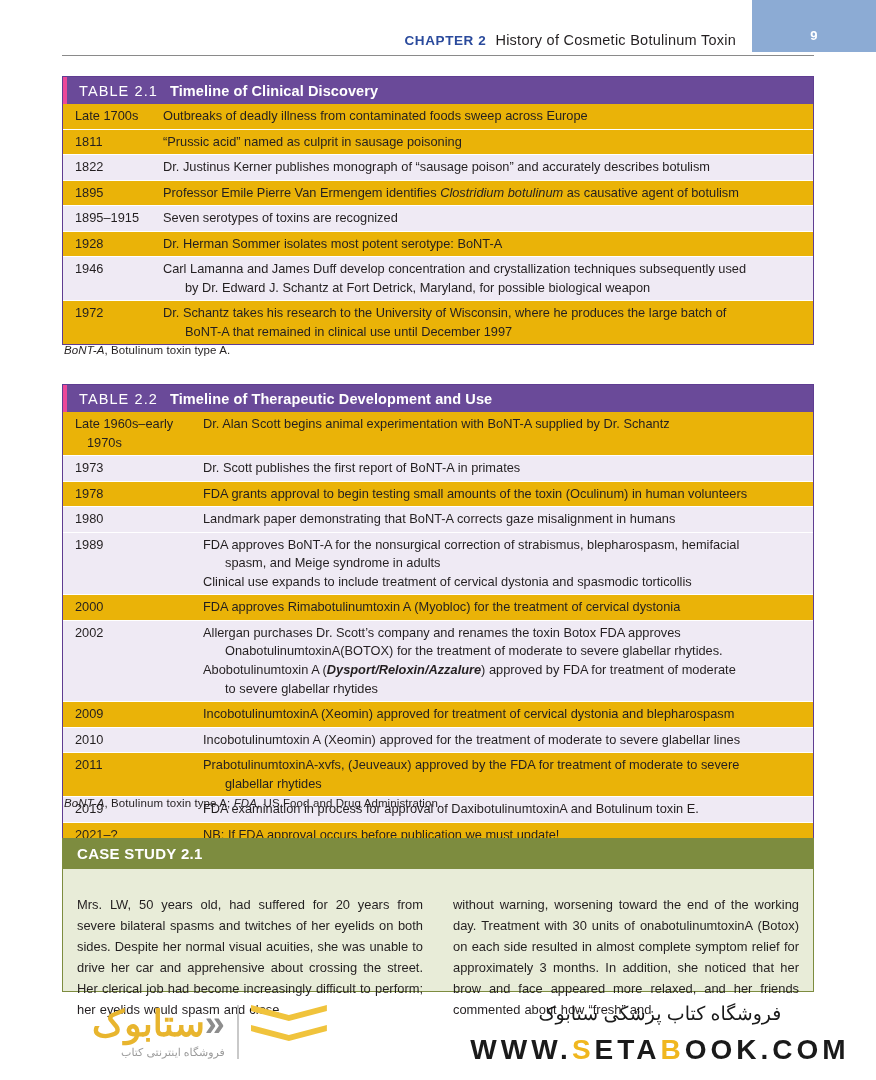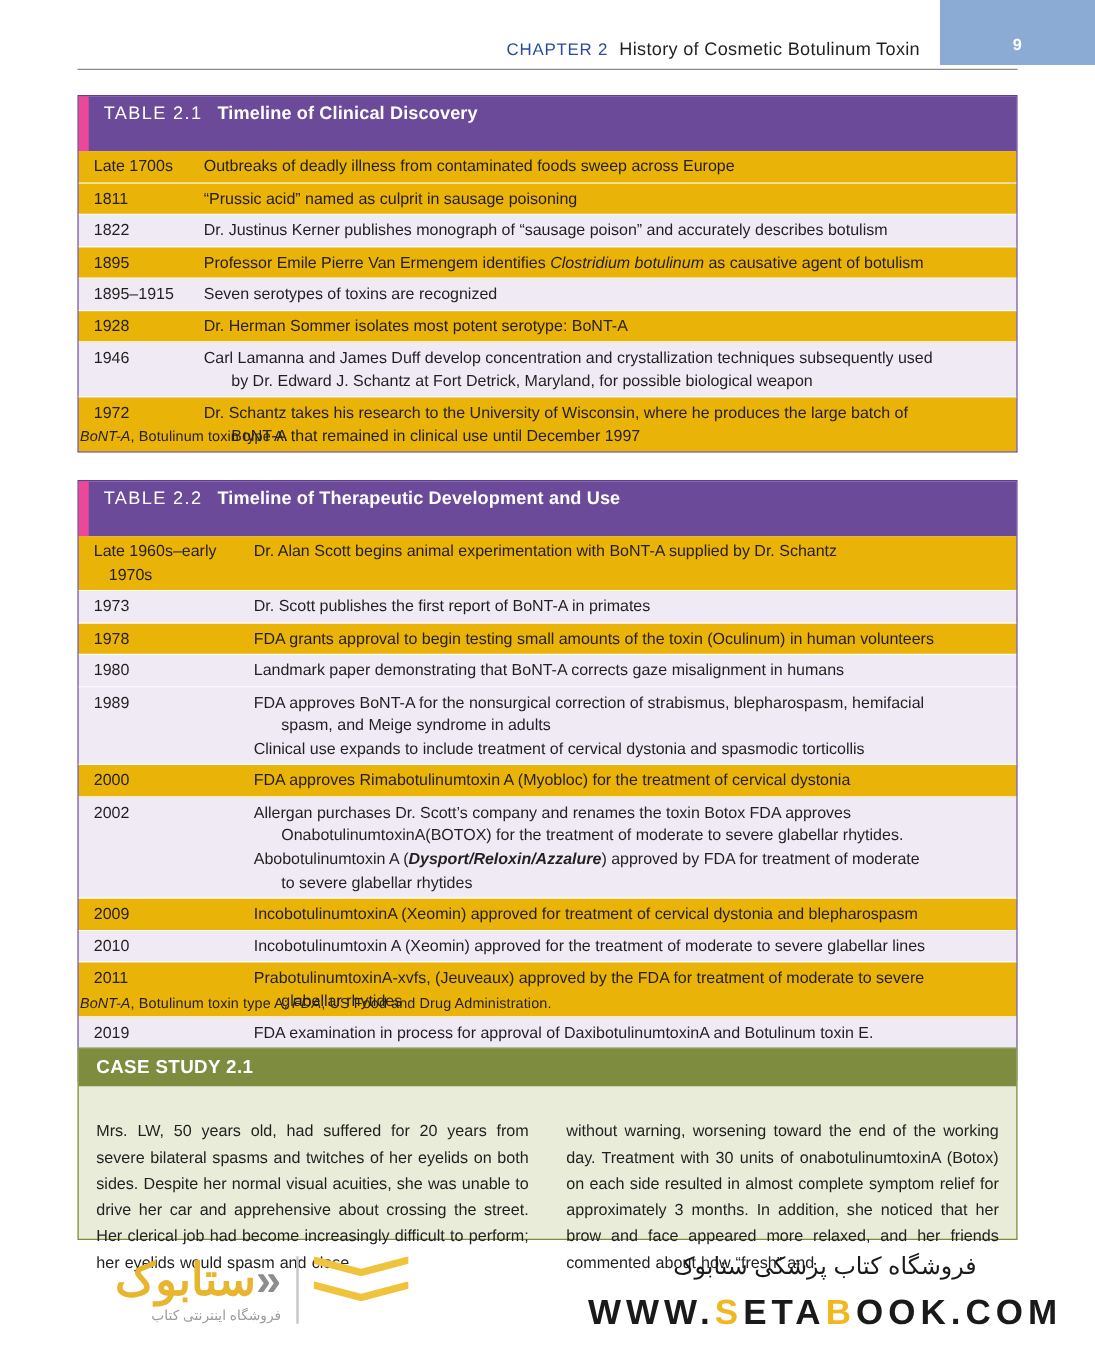--- a/index.html
+++ b/index.html
@@ -44,21 +44,21 @@
     position: absolute;
     top: 32px;
     right: 140px;
     white-space: nowrap;
     font-size: 14.5px;
     color: #231f20;
     letter-spacing: .25px;
   }
   #running-head .chap {
     color: #2a4a9c;
-    font-weight: normal;
+    font-weight: bold;
     letter-spacing: .6px;
     margin-right: 9px;
     font-size: 13.5px;
   }
   #head-rule {
     position: absolute;
     top: 55px;
     left: 62px;
     width: 752px;
     height: 1px;
@@ -68,26 +68,26 @@
   
   .data-table {
     position: absolute;
     border: 1px solid #5f3d91;
     box-sizing: border-box;
     background: #efeaf4;
   }
   .tbl-head {
     background: #6a4a99;
     color: #ffffff;
-    height: 44px;
+    height: 27px;
     line-height: 27px;
     padding-left: 12px;
     box-sizing: border-box;
     white-space: nowrap;
-    border-left: 8px solid #ec4899;
+    border-left: 4px solid #ec4899;
   }
   .tbl-head .tnum {
     font-size: 14.5px;
     letter-spacing: 1.1px;
     font-weight: normal;
   }
   .tbl-head .ttitle {
     font-size: 14.5px;
     font-weight: bold;
     margin-left: 12px;

